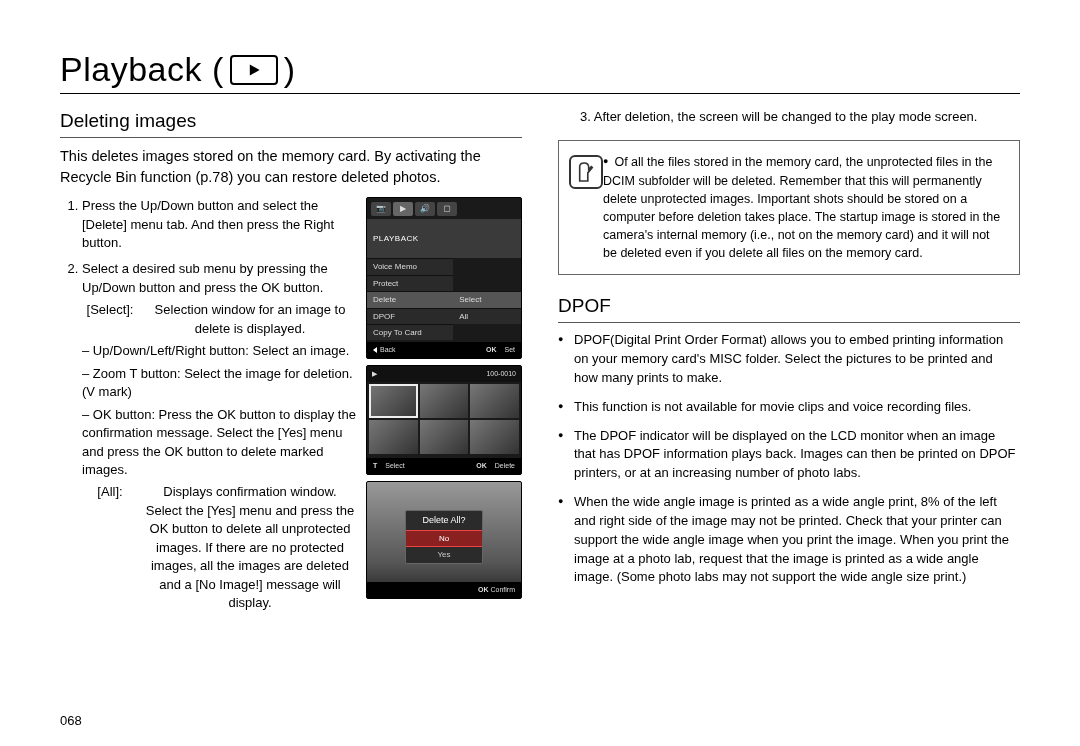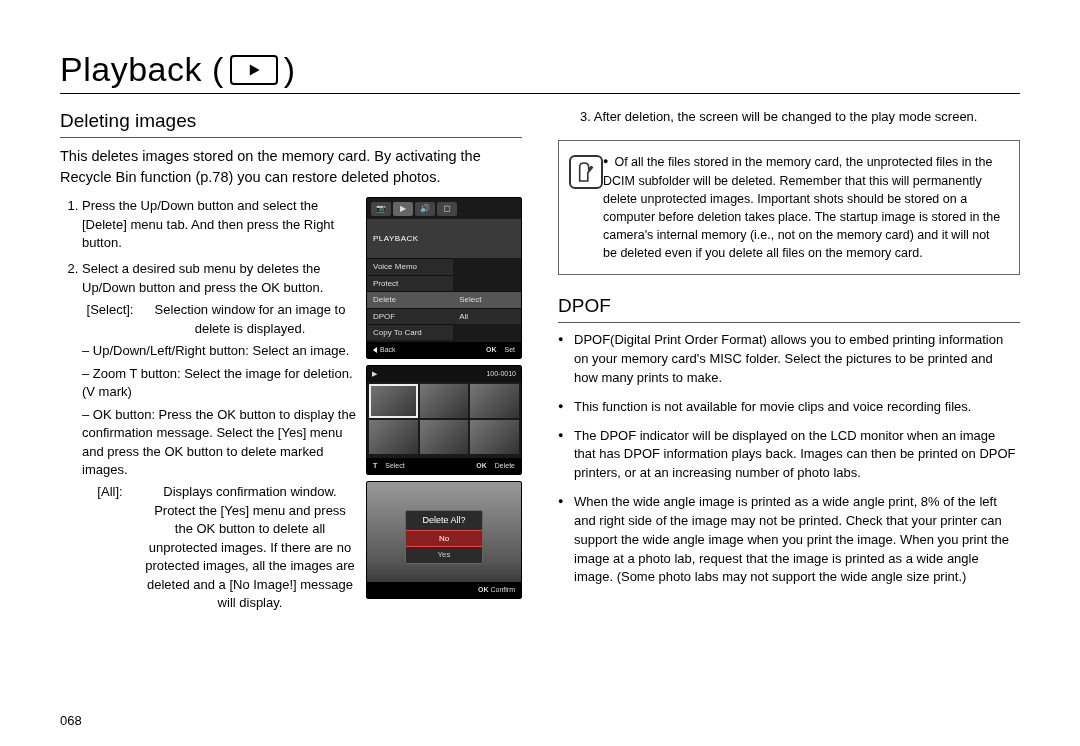--- a/index.html
+++ b/index.html
@@ -93,32 +93,32 @@
   <div class="columns">
 
     <div class="col">
       <h2 class="section-h">Deleting images</h2>
       <p class="intro">This deletes images stored on the memory card. By activating the Recycle Bin function (p.78) you can restore deleted photos.</p>
 
       <div class="steps-block">
         <ol class="steps">
           <li>Press the Up/Down button and select the [Delete] menu tab. And then press the Right button.</li>
           <li>
-            <span>Select a desired sub menu by deletes the Up/Down button and press the OK button.</span>
+            <span>Select a desired sub menu by pressing the Up/Down button and press the OK button.</span>
             <ul class="substeps">
               <li class="kv-row">
                 <span class="kv-key">[Select]:</span>
                 <span>Selection window for an image to delete is displayed.</span>
               </li>
               <li>– Up/Down/Left/Right button: Select an image.</li>
               <li>– Zoom T button: Select the image for deletion. (V mark)</li>
               <li>– OK button: Press the OK button to display the confirmation message. Select the [Yes] menu and press the OK button to delete marked images.</li>
               <li class="kv-row">
                 <span class="kv-key">[All]:</span>
-                <span>Displays confirmation window. Protect the [Yes] menu and press the OK button to delete all unprotected images. If there are no protected images, all the images are deleted and a [No Image!] message will display.</span>
+                <span>Displays confirmation window. Select the [Yes] menu and press the OK button to delete all unprotected images. If there are no protected images, all the images are deleted and a [No Image!] message will display.</span>
               </li>
             </ul>
           </li>
         </ol>
 
         <div class="screens">
 
           <div class="lcd">
             <div class="tabs">
               <span class="tab">📷</span>

